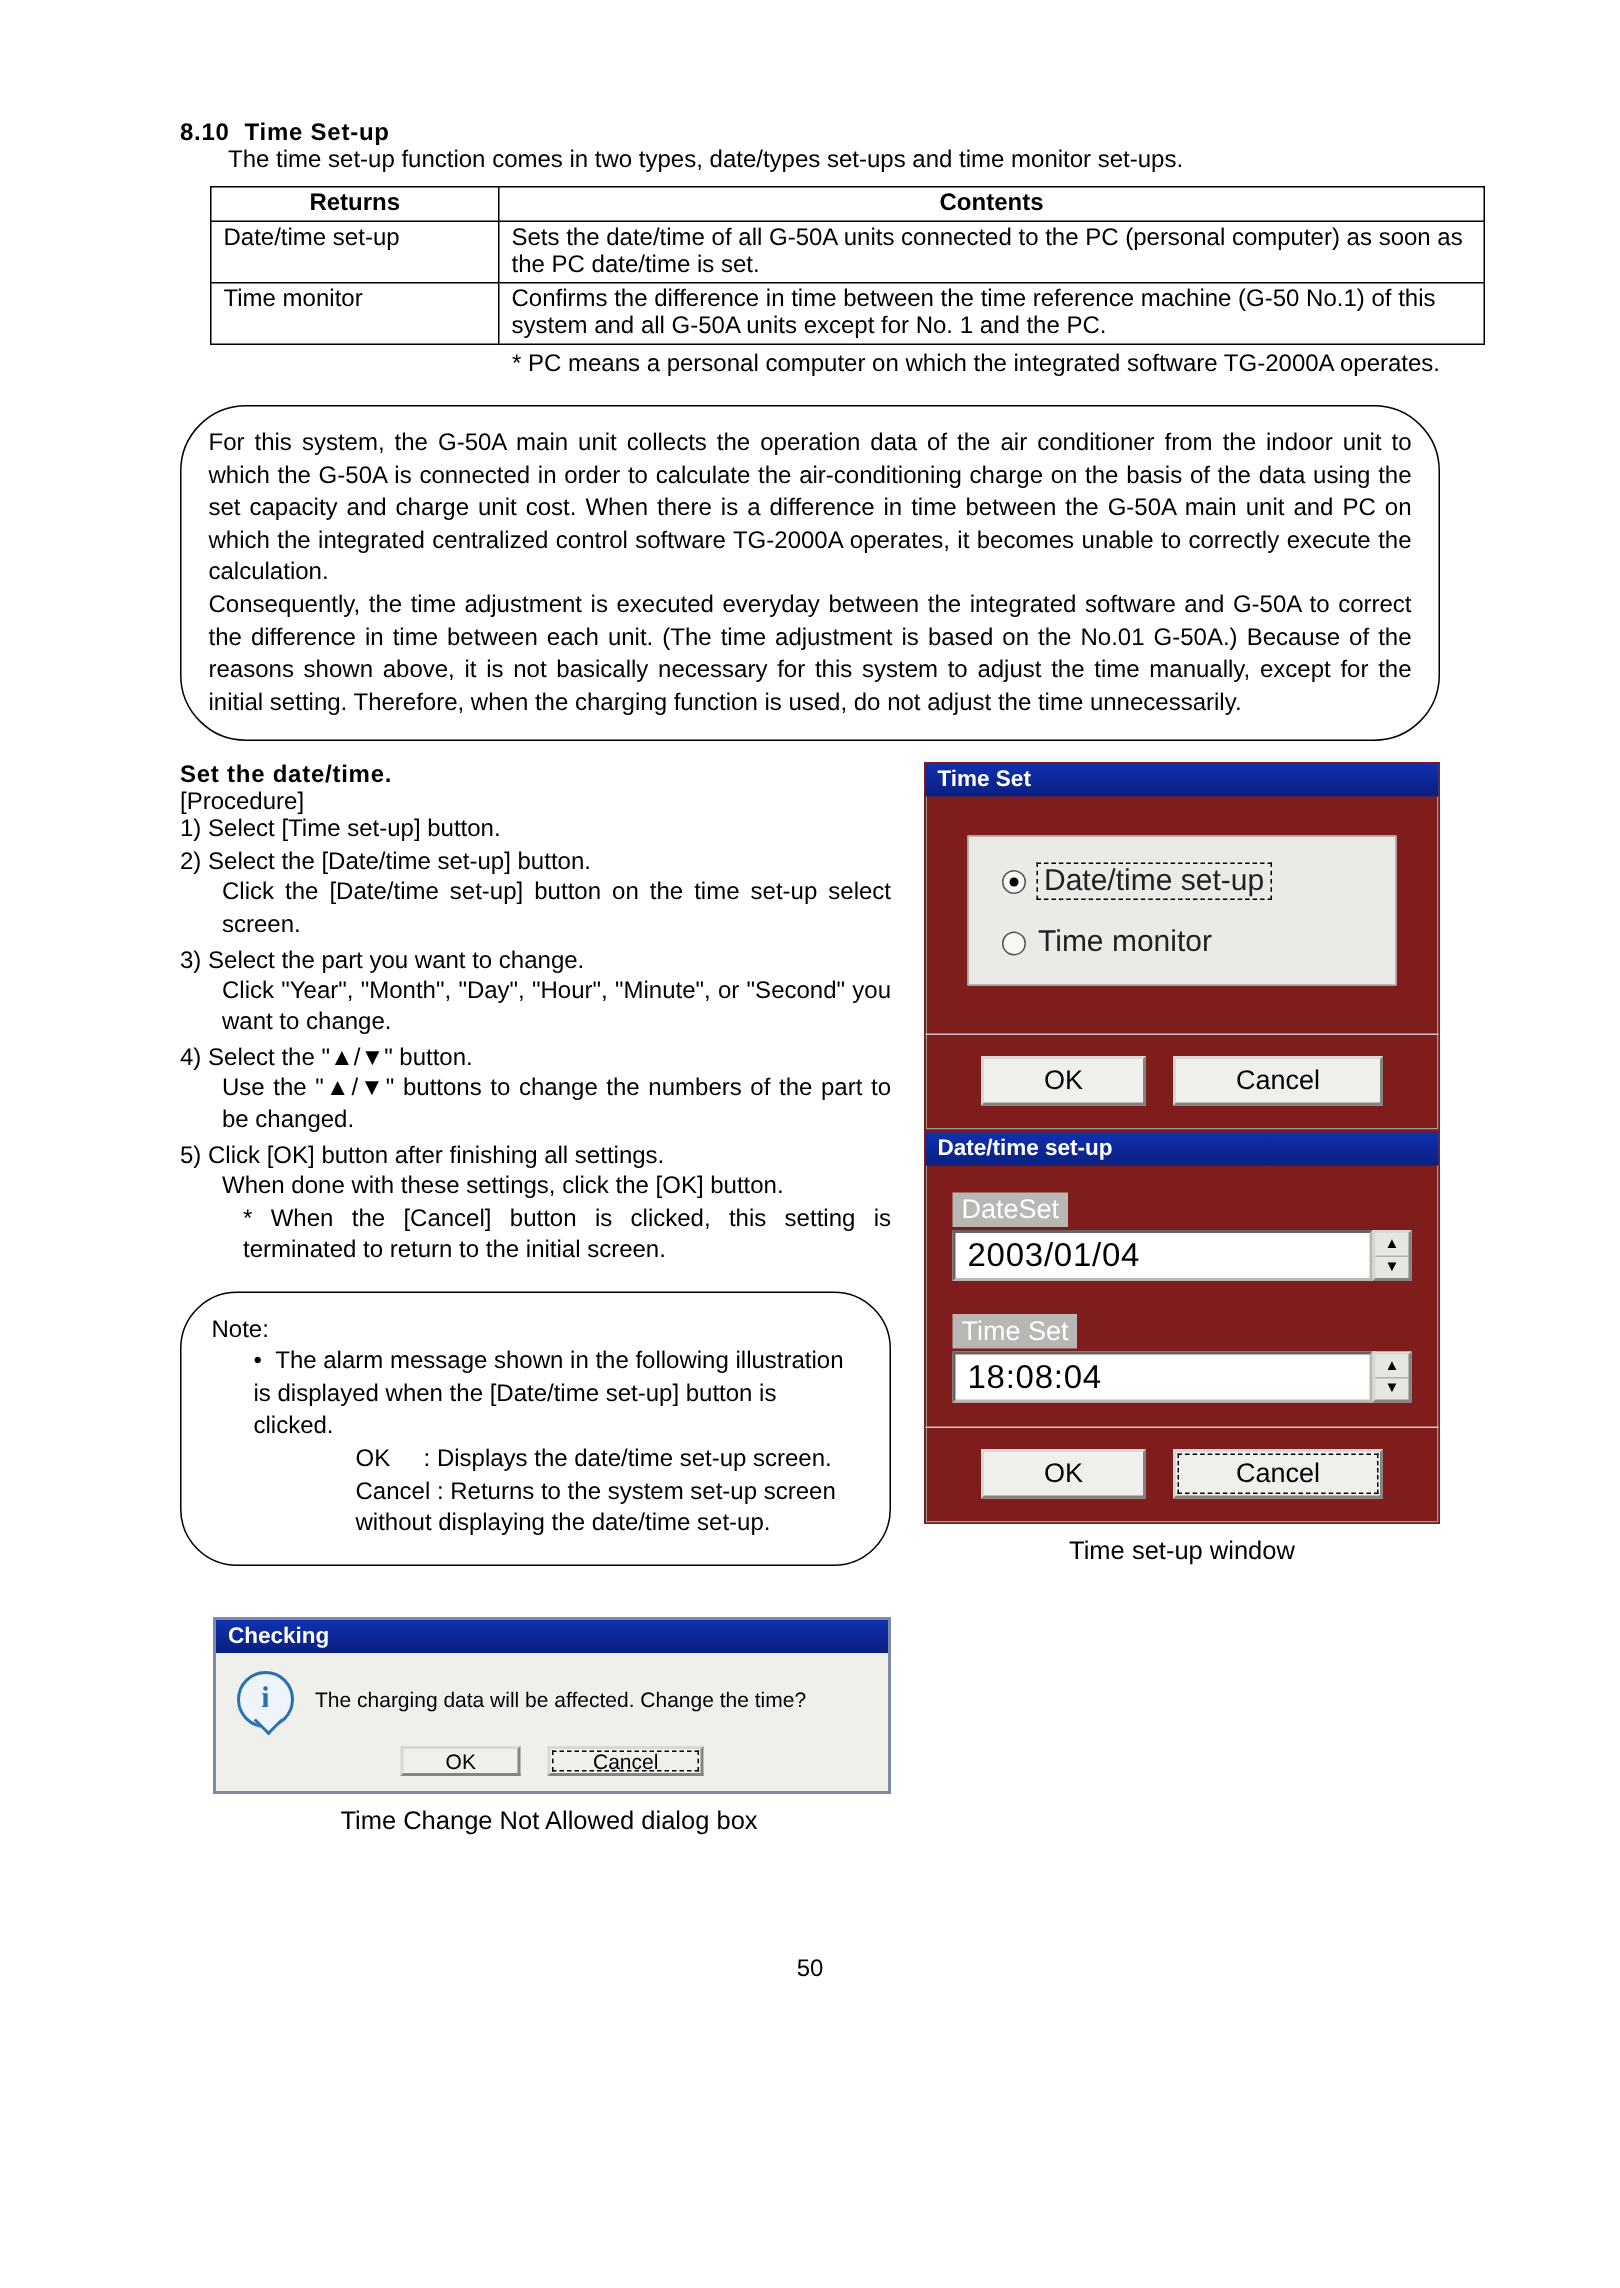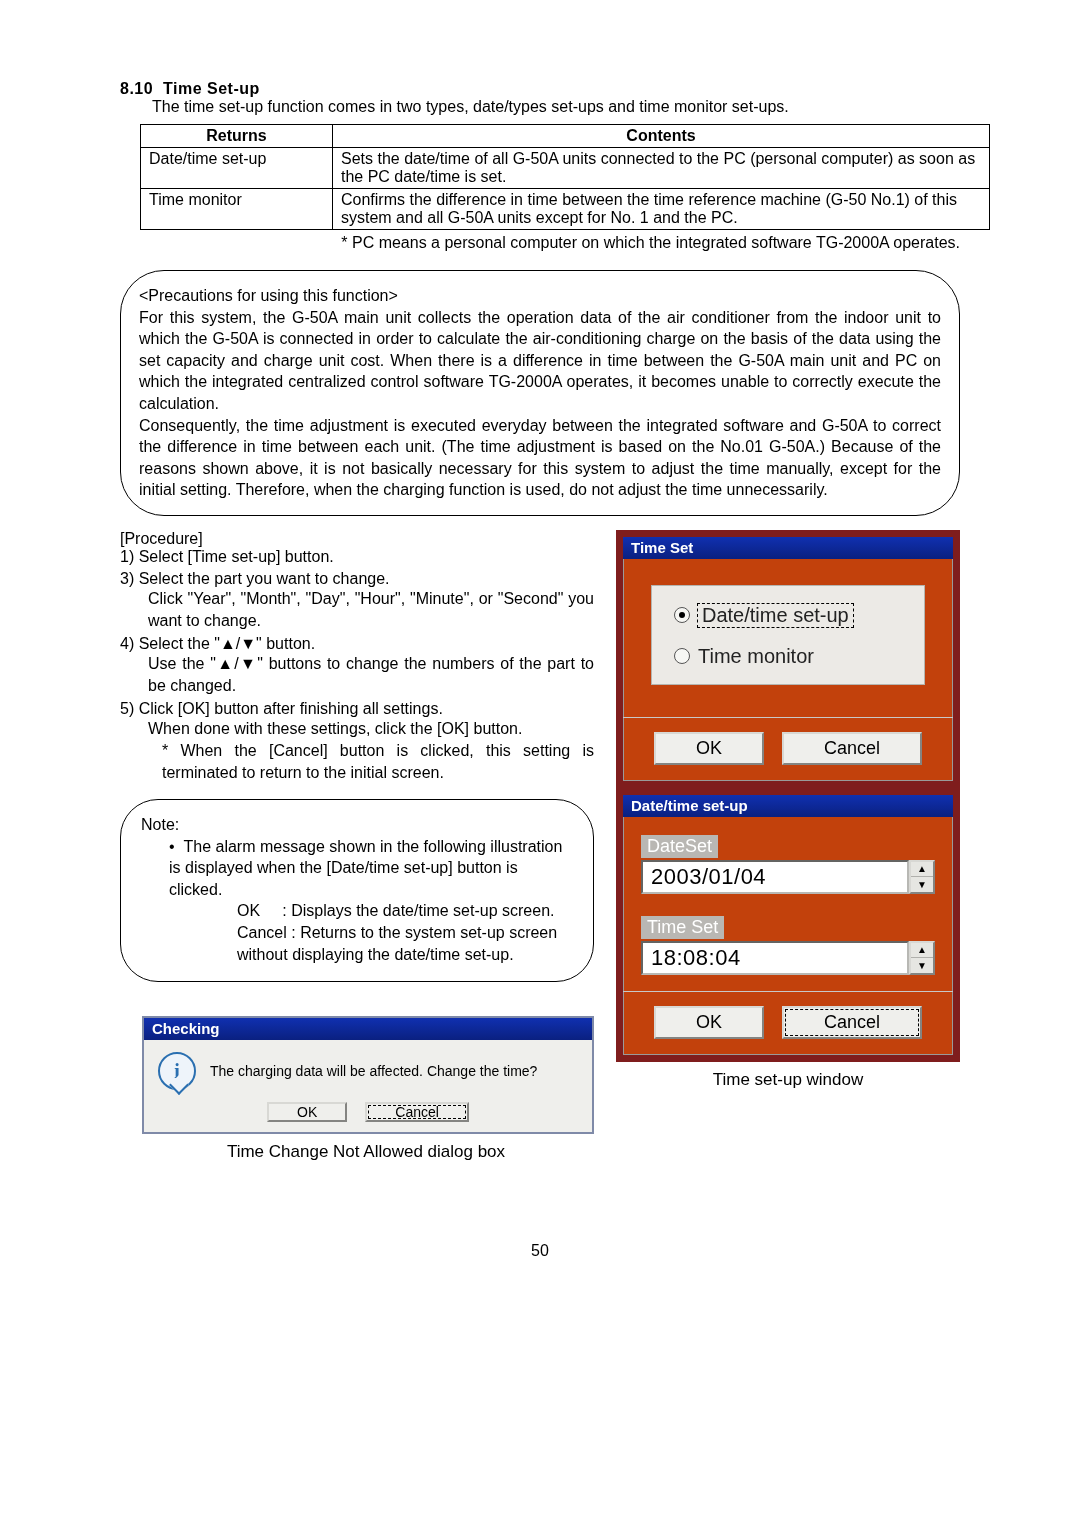--- a/index.html
+++ b/index.html
@@ -69,22 +69,22 @@
     border-radius: 38px;
     padding: 14px 18px 16px 20px;
     margin-top: 16px;
     line-height: 1.35;
   }
   .note-list { margin-left: 28px; }
   .note-kv   { margin-left: 68px; }
 
   
   .win {
-    border: 7px solid #7f1d1d;
-    background: #c2410c;
+    border: 1px solid #7f1d1d;
+    background: #7f1d1d;
     box-shadow: 0 0 0 1px #9a9a9a inset;
   }
   .win .titlebar {
     background: linear-gradient(#1030b0, #0a2080);
     color: #fff;
     font-weight: bold;
     padding: 2px 8px 3px 8px;
     font-size: 15px;
   }
   .win .body { padding: 18px 18px 16px 18px; }
@@ -206,33 +206,37 @@
     <tr>
       <td class="fn-name">Time monitor</td>
       <td>Confirms the difference in time between the time reference machine (G-50 No.1) of this system and all G-50A units except for No. 1 and the PC.</td>
     </tr>
   </tbody>
     </table>
 
   <div class="footnote">*    PC means a personal computer on which the integrated software TG-2000A operates.</div>
 
   <div class="precaution-box">
-    <div>&lt;Precautions for using this function&gt;</div>
     <div class="justify">For this system, the G-50A main unit collects the operation data of the air conditioner from the indoor unit to which the G-50A is connected in order to calculate the air-conditioning charge on the basis of the data using the set capacity and charge unit cost. When there is a difference in time between the G-50A main unit and PC on which the integrated centralized control software TG-2000A operates, it becomes unable to correctly execute the calculation.</div>
     <div class="justify">Consequently, the time adjustment is executed everyday between the integrated software and G-50A to correct the difference in time between each unit. (The time adjustment is based on the No.01 G-50A.) Because of the reasons shown above, it is not basically necessary for this system to adjust the time manually, except for the initial setting. Therefore, when the charging function is used, do not adjust the time unnecessarily.</div>
   </div>
 
   <div class="columns">
 
     <div class="colL">
+      <div style="font-weight:bold;letter-spacing:0.5px">Set the date/time.</div>
       <div>[Procedure]</div>
 
       <ol class="proc">
         <li>
           <span class="step-head"><span>1)</span> <span>Select [Time set-up] button.</span></span>
+        </li>
+        <li>
+          <span class="step-head"><span>2)</span> <span>Select the [Date/time set-up] button.</span></span>
+          <span class="step-body">Click the [Date/time set-up] button on the time set-up select screen.</span>
         </li>
         <li>
           <span class="step-head"><span>3)</span> <span>Select the part you want to change.</span></span>
           <span class="step-body">Click "Year", "Month", "Day", "Hour", "Minute", or "Second" you want to change.</span>
         </li>
         <li>
           <span class="step-head"><span>4)</span> <span>Select the "▲/▼" button.</span></span>
           <span class="step-body">Use the "▲/▼" buttons to change the numbers of the part to be changed.</span>
         </li>
         <li>

